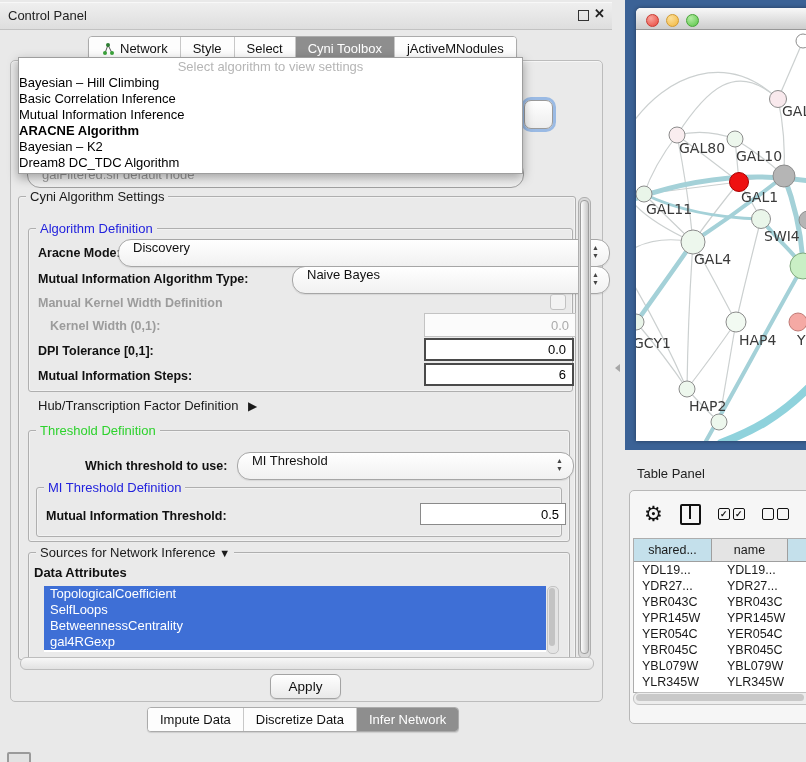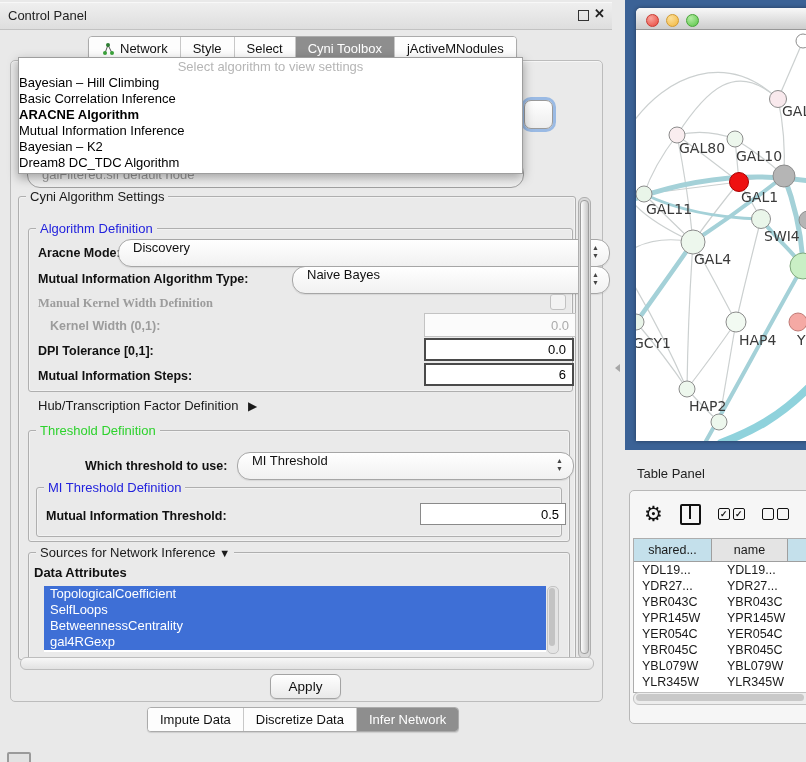--- a/index.html
+++ b/index.html
@@ -156,22 +156,22 @@
 
 <div class="abs ghost-combo">
   <span>galFiltered.sif default node</span>
 </div>
 <div class="abs focus-combo"></div>
 
 <div class="abs popup">
   <div class="popup-header">Select algorithm to view settings</div>
   <div class="popup-item">Bayesian – Hill Climbing</div>
   <div class="popup-item">Basic Correlation Inference</div>
+  <div class="popup-item">Mutual Information Inference</div>
   <div class="popup-item bold">ARACNE Algorithm</div>
-  <div class="popup-item">Mutual Information Inference</div>
   <div class="popup-item">Bayesian – K2</div>
   <div class="popup-item">Dream8 DC_TDC Algorithm</div>
 </div>
 
 <div class="abs group" style="left:18px;top:196px;width:556px;height:462px;">
   <span class="group-title">Cyni Algorithm Settings</span>
 </div>
 
 <div class="abs group" style="left:28px;top:228px;width:543px;height:162px;">
   <span class="group-title t-blue">Algorithm Definition</span>
@@ -188,21 +188,21 @@
 
 <span class="lbl" style="left:38px;top:272px;">Mutual Information Algorithm Type:</span>
 <div class="combo" style="left:292px;top:266px;width:276px;">
   <span>Naive Bayes</span>
   <span class="arrows">
       <span>▲</span>
       <span>▼</span>
     </span>
 </div>
 
-<span class="lbl disabled" style="left:38px;top:296px;font-family:Liberation Serif, serif;">Manual Kernel Width Definition</span>
+<span class="lbl disabled" style="left:38px;top:296px;">Manual Kernel Width Definition</span>
 <div class="checkbox" style="left:550px;top:294px;"></div>
 
 <span class="lbl disabled" style="left:50px;top:319px;">Kernel Width (0,1):</span>
 <div class="field disabled" style="left:424px;top:313px;width:144px;height:22px;">
   <span>0.0</span>
 </div>
 
 <span class="lbl" style="left:38px;top:344px;">DPI Tolerance [0,1]:</span>
 <div class="field" style="left:424px;top:338px;width:140px;height:19px;">
   <span>0.0</span>

